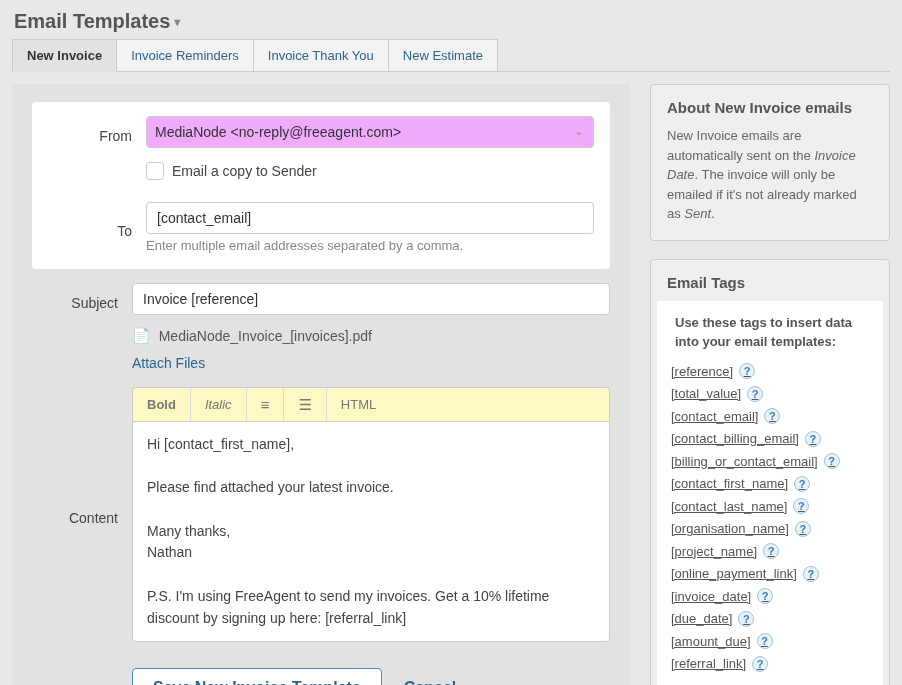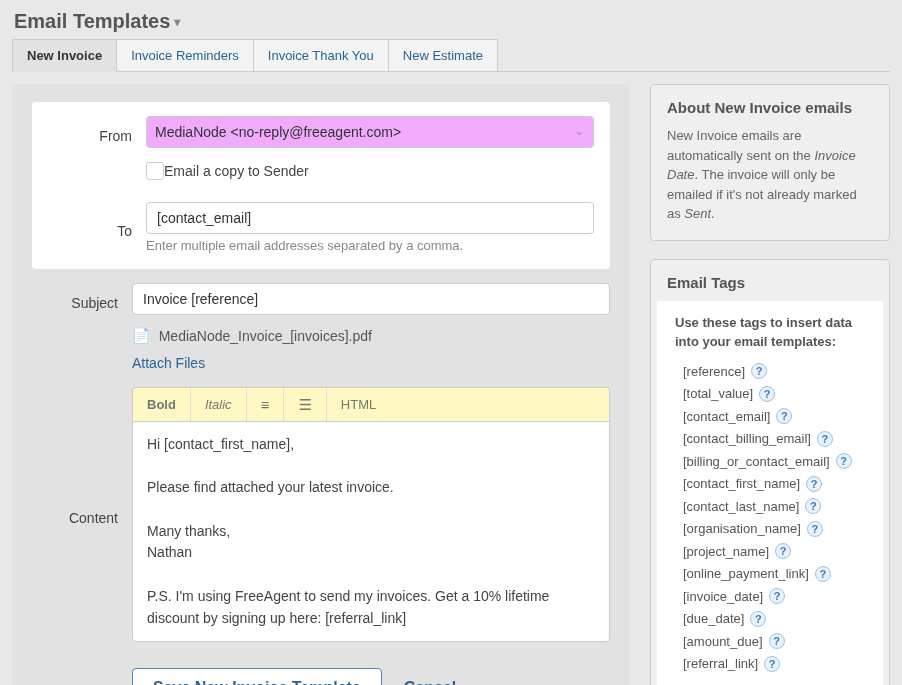--- a/index.html
+++ b/index.html
@@ -111,21 +111,21 @@
     padding: 0 10px;
     font-size: 14px;
     color: #333;
   }
   .hint {
     font-size: 13px;
     color: #888;
     margin-top: 4px;
   }
   .cbrow {
-    display: flex; align-items: center; 
+    display: flex; align-items: center; gap: 8px;
     margin: 4px 0 12px 0;
   }
   .cb {
     width: 18px; height: 18px;
     border: 1px solid #ccc; border-radius: 3px;
     background: #fff;
   }
   .pdf-line {
     display: flex; align-items: center; gap: 8px;
     color: #555;
@@ -205,22 +205,23 @@
   .sidebox.tags .body {
     background: #fff;
     margin: 0 6px 6px 6px;
     padding: 12px 10px 14px 10px;
     border-radius: 2px;
     font-size: 13px;
   }
   .sidebox.tags h3 { padding-bottom: 10px; }
   .tagrow {
     display: flex; align-items: center; gap: 6px;
-    margin: 3px 16px;
+    margin: 3px 4px;
     color: #555;
+    text-decoration: underline;
   }
   .help-dot {
     display: inline-flex; align-items: center; justify-content: center;
     width: 16px; height: 16px; border-radius: 50%;
     border: 1px solid #9cc3e5;
     background: #e8f2fa;
     color: #3b7bbf; font-size: 11px; font-weight: 700;
     cursor: pointer;
   }
   em { font-style: italic; }

